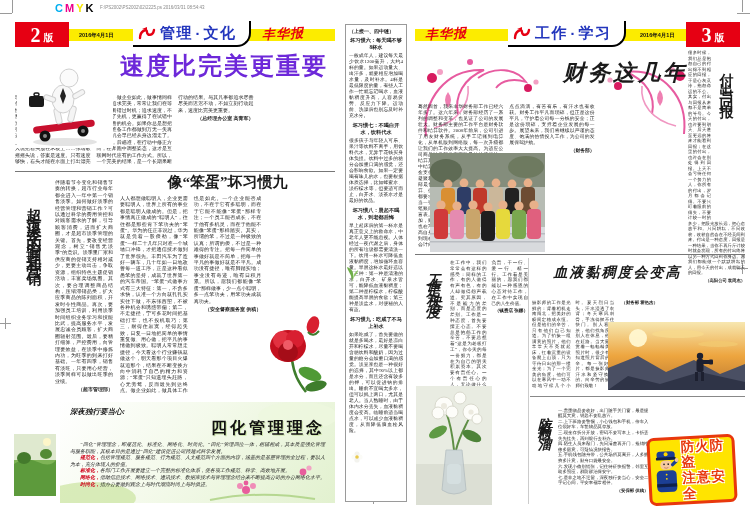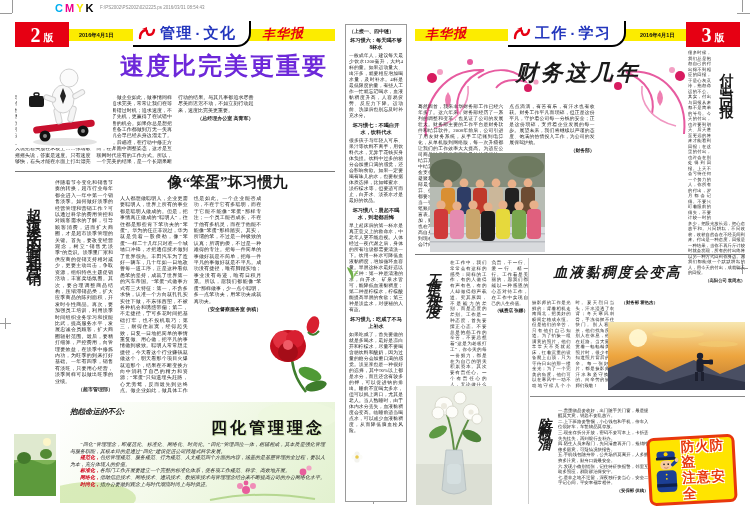--- a/index.html
+++ b/index.html
@@ -48,21 +48,21 @@
                  font-family:"Liberation Sans",sans-serif;text-shadow:1px 1px 0 #cfe6ae;margin:1px 0 3px}
   .cul-p{font-size:5px;line-height:6.6px;font-style:italic;color:#222;text-align:justify;text-indent:10px}
   .term{color:#d0021b;font-weight:bold}
   
   .gutter{position:absolute;left:345px;top:24px;width:62px;height:478px;border:1px solid #9a9a9a;
           padding:3px 3px;overflow:hidden;background:#fff}
   .g-note{font-size:5px;font-weight:bold;text-align:left;margin-bottom:2px}
   .g-h{font-size:5.2px;font-weight:bold;text-align:center;margin:3px 0 2px}
   .g-b{font-size:4.8px;line-height:6px;text-align:justify;color:#242424}
   
-  .finance-title{position:absolute;left:468px;top:58px;width:220px;text-align:center;
+  .finance-title{position:absolute;left:468px;top:58px;width:220px;text-align:right;
                  font-size:22px;font-weight:bold;font-style:italic;letter-spacing:3px}
   .reward-title{position:absolute;left:717px;top:62px;height:160px;writing-mode:vertical-rl;
                 font-size:14px;font-weight:bold;letter-spacing:8px}
   .reward-body{position:absolute;left:688px;top:50px;width:57px;height:246px;font-size:4.3px;line-height:5.5px;
                text-align:justify;overflow:hidden;color:#242424}
   .reward-spacer{float:right;width:34px;height:168px}
   .attitude-title{position:absolute;left:424px;top:262px;height:126px;writing-mode:vertical-rl;
                   font-size:14px;font-weight:bold;font-style:italic;letter-spacing:5px}
   .photog-title{position:absolute;left:550px;top:264px;width:135px;text-align:center;
                 font-size:14px;font-weight:bold;font-style:italic;letter-spacing:2px}
@@ -197,21 +197,21 @@
       <ellipse cx="238" cy="14" rx="40" ry="14" fill="#eef7df" opacity="0.8"></ellipse>
       <circle cx="186" cy="88" r="4" fill="#e85d9c"></circle>
         <circle cx="193" cy="84" r="3" fill="#f08bb7"></circle>
       <circle cx="180" cy="84" r="3" fill="#f08bb7"></circle>
         <circle cx="186" cy="81" r="2.4" fill="#e85d9c"></circle>
       <circle cx="243" cy="70" r="3.4" fill="#e85d9c"></circle>
         <circle cx="249" cy="66" r="2.6" fill="#f2a4c4"></circle>
       <path d="M150 98 Q200 88 255 97" fill="none" stroke="#a9cf7e" stroke-width="2" opacity="0.8"></path>
     </svg>
     <div class="cul-inner">
-      <div class="series-label">抱怨命运的不公:</div>
+      <div class="series-label">深夜独行要当心:</div>
       <div class="culture-title">四化管理理念</div>
       <p class="cul-p">“四化”管理理念，即规范化、标准化、网络化、时尚化。“四化”管理四位一体，相辅相成，其本质是强化管理与服务职能，其根本目的是通过“四化”建设促进公司跨越式科学发展。</p>
       <p class="cul-p"><span class="term">规范化，</span><span>包括管理规范、服务规范、行为规范、人文规范四个方面的内容，涵盖的是基层管理的全过程，要以人为本，充分体现人的价值。</span></p>
       <p class="cul-p"><span class="term">标准化，</span><span>各部门工作开展要建立一个完整的标准化体系，使各项工作规范、科学、高效地开展。</span></p>
       <p class="cul-p"><span class="term">网络化，</span><span>借助信息技术、网络技术、通讯技术、数据库技术与管理理念结合来不断提高公司的办公网络化水平。</span></p>
       <p class="cul-p"><span class="term">时尚化，</span><span>指办公要做到观念上与时代潮流时尚上与时俱进。</span></p>
     </div>
   </div>
 
   <div class="gutter">

